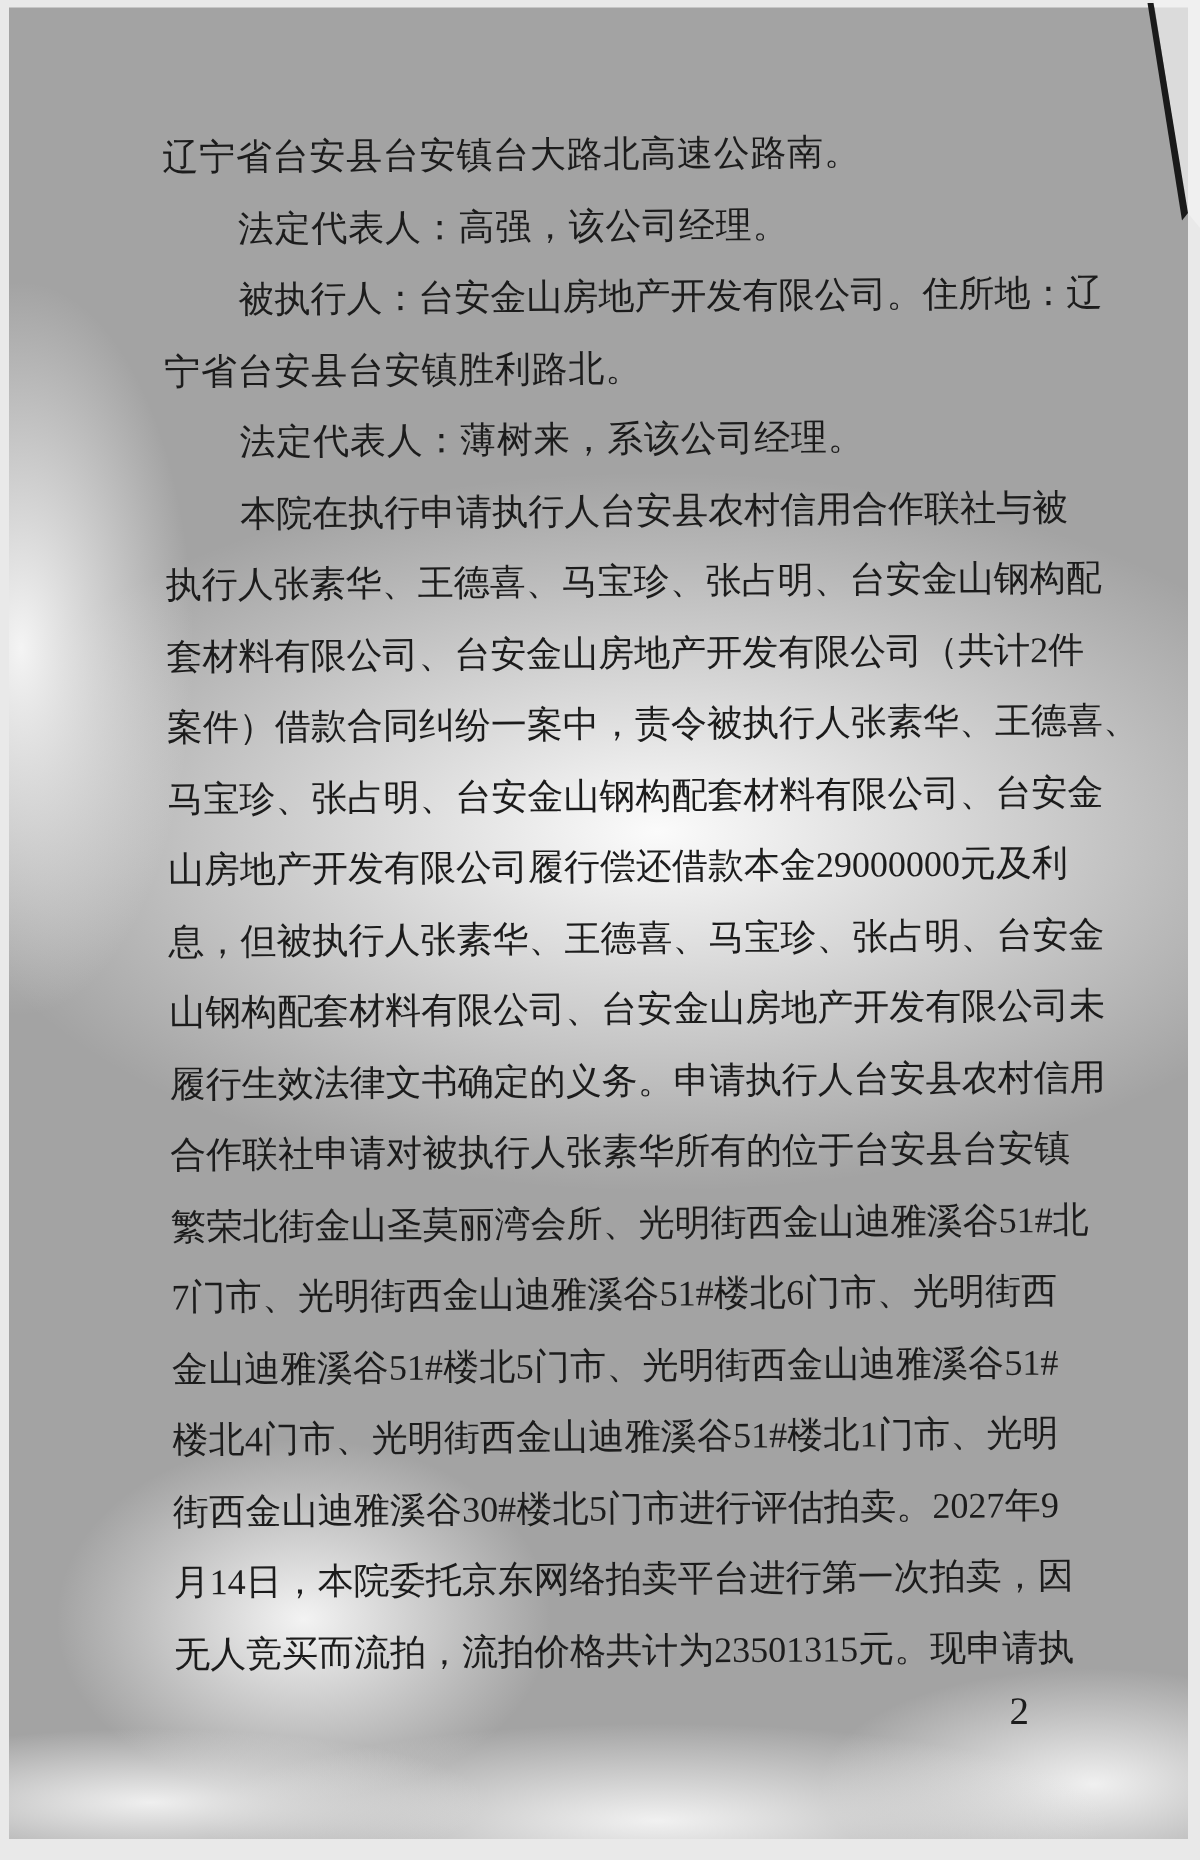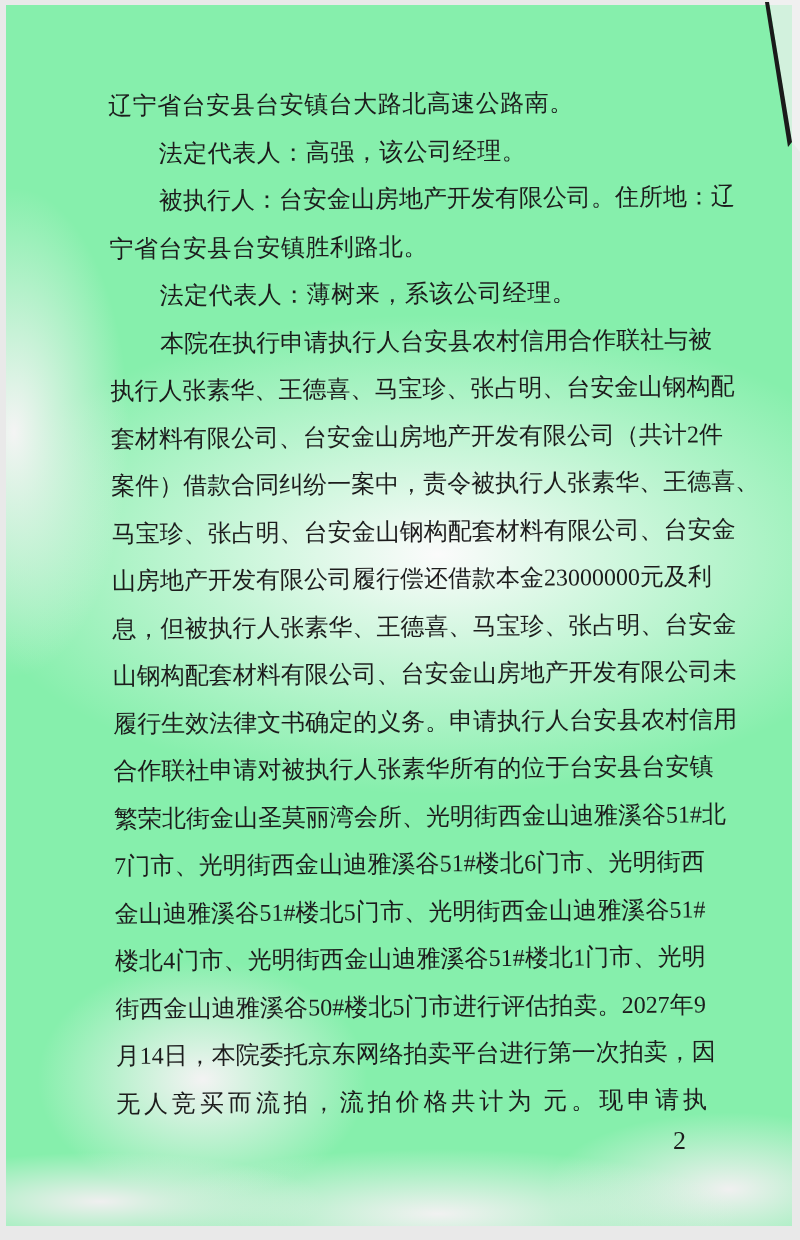--- a/index.html
+++ b/index.html
@@ -15,21 +15,21 @@
     font-family: "Liberation Serif", "DejaVu Serif", serif;
   }
 
   
   .page {
     position: absolute;
     left: 6px;
     top: 5px;
     width: 786px;
     height: 1221px;
-    background: #86efac;
+    background: #a3a3a3;
   }
   
   .page::before {
     content: "";
     position: absolute;
     inset: 0;
     background:
       radial-gradient(ellipse 320px 70px at 12% 98%, #efefef, transparent 70%),
       radial-gradient(ellipse 420px 90px at 55% 99%, #f1f1f1, transparent 72%),
       radial-gradient(ellipse 260px 110px at 92% 97%, #f0f0f0, transparent 70%),
@@ -275,21 +275,21 @@
         <span>司</span>
         <span>履</span>
         <span>行</span>
         <span>偿</span>
         <span>还</span>
         <span>借</span>
         <span>款</span>
         <span>本</span>
         <span>金</span>
         <span> </span>
-        <span>23000000</span>
+        <span>29000000</span>
         <span> </span>
         <span>元</span>
         <span>及</span>
         <span>利</span>
       </div>
       <div class="doc-line just">
         <span>息</span>
         <span>，</span>
         <span>但</span>
         <span>被</span>
@@ -523,21 +523,21 @@
       <div class="doc-line just">
         <span>街</span>
         <span>西</span>
         <span>金</span>
         <span>山</span>
         <span>迪</span>
         <span>雅</span>
         <span>溪</span>
         <span>谷</span>
         <span> </span>
-        <span>50#</span>
+        <span>30#</span>
         <span>楼</span>
         <span>北</span>
         <span> </span>
         <span>5</span>
         <span> </span>
         <span>门</span>
         <span>市</span>
         <span>进</span>
         <span>行</span>
         <span>评</span>
@@ -590,20 +590,21 @@
         <span>拍</span>
         <span>，</span>
         <span>流</span>
         <span>拍</span>
         <span>价</span>
         <span>格</span>
         <span>共</span>
         <span>计</span>
         <span>为</span>
         <span> </span>
+        <span>23501315</span>
         <span> </span>
         <span>元</span>
         <span>。</span>
         <span>现</span>
         <span>申</span>
         <span>请</span>
         <span>执</span>
       </div>
     </div>
 

